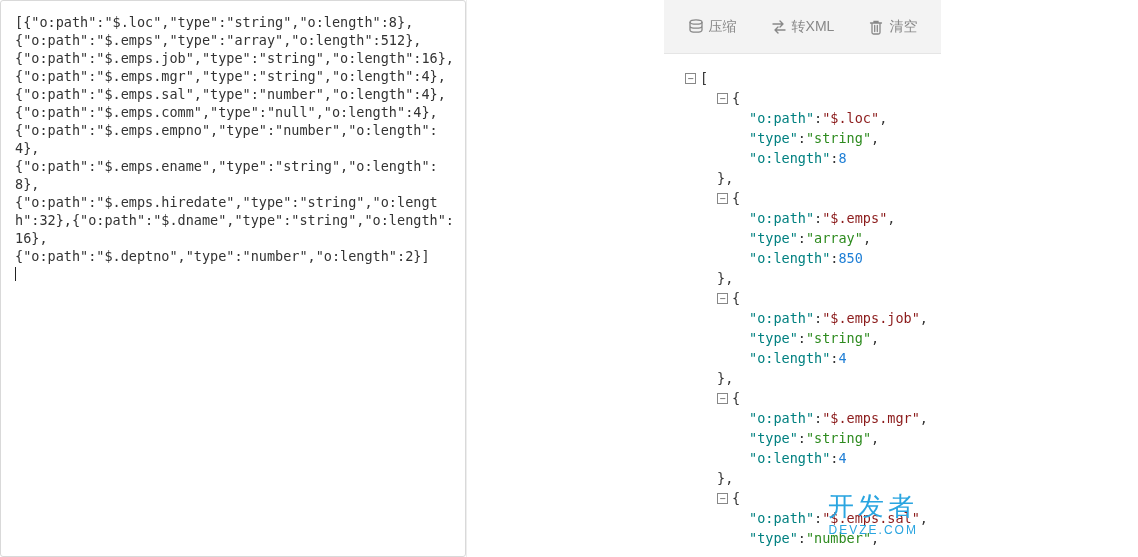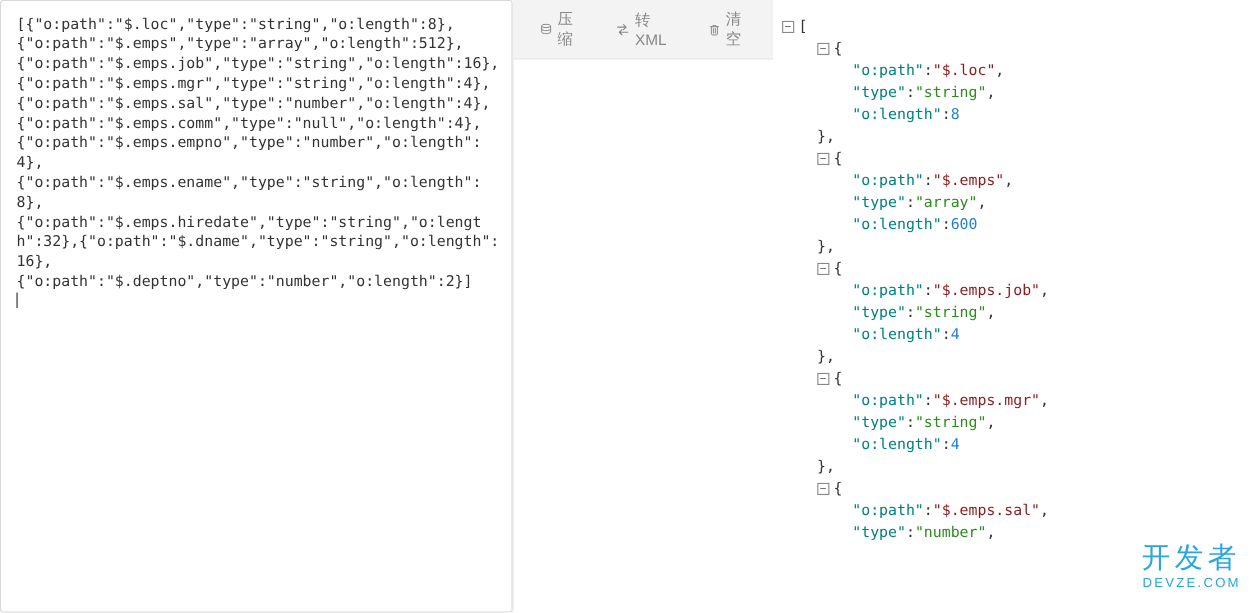--- a/index.html
+++ b/index.html
@@ -10,21 +10,21 @@
     border: 1px solid #d9d9d9;
     border-radius: 3px;
     margin: 0;
     padding: 12px 10px 12px 14px;
     font-family: Consolas, Menlo, "DejaVu Sans Mono", monospace;
     font-size: 13.5px; line-height: 18px;
     color: #333; white-space: pre-wrap; word-break: break-all;
     position: relative;
   }
   .left .cursor { display:inline-block; width:1px; height:14px; background:#222; vertical-align: -2px; margin-left:0; }
-  .right { flex: 1 1 auto; display: flex; flex-direction: row; border-left: 1px solid #eee; }
+  .right { flex: 1 1 auto; display: flex; flex-direction: column; border-left: 1px solid #eee; align-items: center; }
   .toolbar {
     height: 54px; flex: 0 0 54px;
     background: #f3f3f3;
     display: flex; align-items: center;
     gap: 34px; padding: 0 24px 0 24px;
     color: #888; font-size: 14px;
     border-bottom: 1px solid #e5e5e5;
   }
   .tbtn { display:inline-flex; align-items:center; gap:5px; cursor:pointer; color:#888; }
   .tbtn svg { width:16px; height:16px; fill:#888; stroke:#888; }
@@ -106,21 +106,21 @@
       <div>
           <div class="node"><span class="ind" style="width:0px"></span><span class="toggle">−</span><span class="punc">[</span></div>
           <div class="node"><span class="ind" style="width:32px"></span><span class="toggle">−</span><span class="punc">{</span></div>
           <div class="node"><span class="ind" style="width:64px"></span><span class="ind" style="width:0px"></span><span class="k-path">"o:path"</span><span class="colon">:</span><span class="v-str">"$.loc"</span><span class="punc">,</span></div>
           <div class="node"><span class="ind" style="width:64px"></span><span class="ind" style="width:0px"></span><span class="k-type">"type"</span><span class="colon">:</span><span class="v-strG">"string"</span><span class="punc">,</span></div>
           <div class="node"><span class="ind" style="width:64px"></span><span class="ind" style="width:0px"></span><span class="k-path">"o:length"</span><span class="colon">:</span><span class="v-num">8</span></div>
           <div class="node"><span class="ind" style="width:32px"></span><span class="ind" style="width:0px"></span><span class="punc">},</span></div>
           <div class="node"><span class="ind" style="width:32px"></span><span class="toggle">−</span><span class="punc">{</span></div>
           <div class="node"><span class="ind" style="width:64px"></span><span class="ind" style="width:0px"></span><span class="k-path">"o:path"</span><span class="colon">:</span><span class="v-str">"$.emps"</span><span class="punc">,</span></div>
           <div class="node"><span class="ind" style="width:64px"></span><span class="ind" style="width:0px"></span><span class="k-type">"type"</span><span class="colon">:</span><span class="v-strG">"array"</span><span class="punc">,</span></div>
-          <div class="node"><span class="ind" style="width:64px"></span><span class="ind" style="width:0px"></span><span class="k-path">"o:length"</span><span class="colon">:</span><span class="v-num">600</span></div>
+          <div class="node"><span class="ind" style="width:64px"></span><span class="ind" style="width:0px"></span><span class="k-path">"o:length"</span><span class="colon">:</span><span class="v-num">850</span></div>
           <div class="node"><span class="ind" style="width:32px"></span><span class="ind" style="width:0px"></span><span class="punc">},</span></div>
           <div class="node"><span class="ind" style="width:32px"></span><span class="toggle">−</span><span class="punc">{</span></div>
           <div class="node"><span class="ind" style="width:64px"></span><span class="ind" style="width:0px"></span><span class="k-path">"o:path"</span><span class="colon">:</span><span class="v-str">"$.emps.job"</span><span class="punc">,</span></div>
           <div class="node"><span class="ind" style="width:64px"></span><span class="ind" style="width:0px"></span><span class="k-type">"type"</span><span class="colon">:</span><span class="v-strG">"string"</span><span class="punc">,</span></div>
           <div class="node"><span class="ind" style="width:64px"></span><span class="ind" style="width:0px"></span><span class="k-path">"o:length"</span><span class="colon">:</span><span class="v-num">4</span></div>
           <div class="node"><span class="ind" style="width:32px"></span><span class="ind" style="width:0px"></span><span class="punc">},</span></div>
           <div class="node"><span class="ind" style="width:32px"></span><span class="toggle">−</span><span class="punc">{</span></div>
           <div class="node"><span class="ind" style="width:64px"></span><span class="ind" style="width:0px"></span><span class="k-path">"o:path"</span><span class="colon">:</span><span class="v-str">"$.emps.mgr"</span><span class="punc">,</span></div>
           <div class="node"><span class="ind" style="width:64px"></span><span class="ind" style="width:0px"></span><span class="k-type">"type"</span><span class="colon">:</span><span class="v-strG">"string"</span><span class="punc">,</span></div>
           <div class="node"><span class="ind" style="width:64px"></span><span class="ind" style="width:0px"></span><span class="k-path">"o:length"</span><span class="colon">:</span><span class="v-num">4</span></div>

